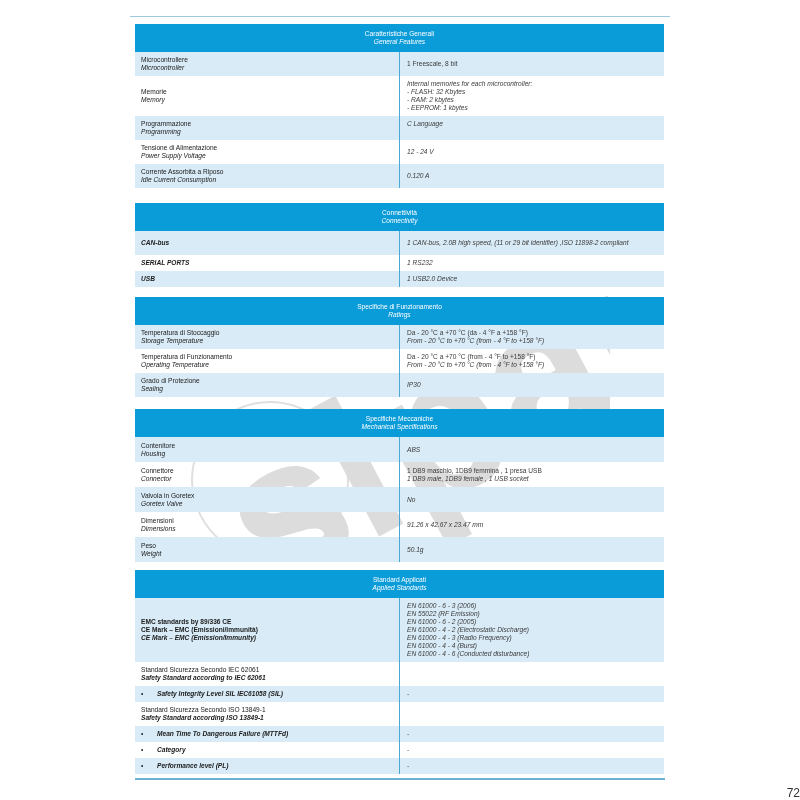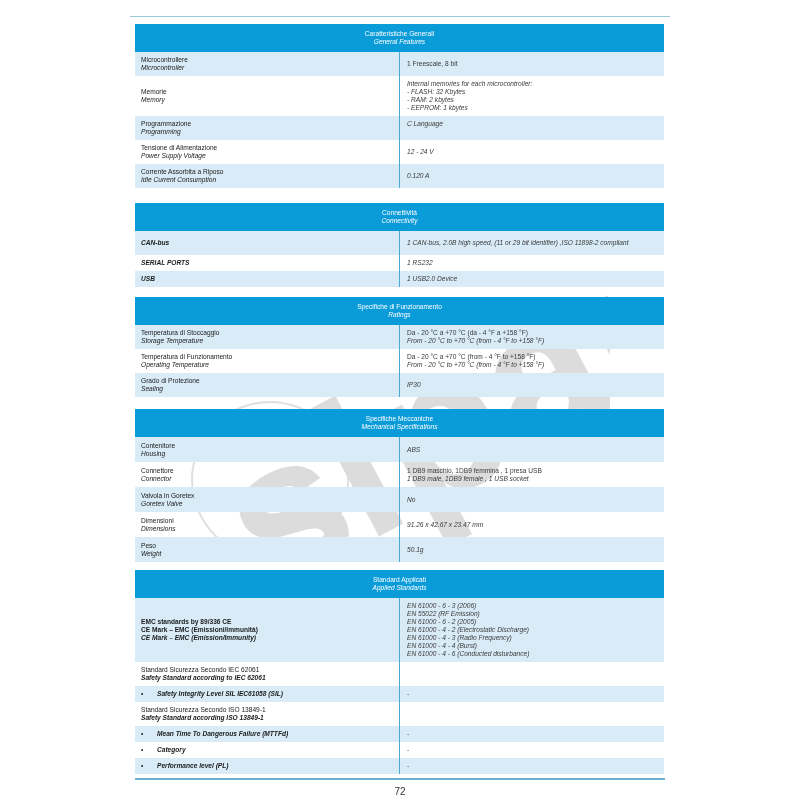--- a/index.html
+++ b/index.html
@@ -1,22 +1,22 @@
 <!DOCTYPE html>
 <html><head>
 <meta charset="utf-8">
 <style>
   html, body { margin: 0; padding: 0; background: #ffffff; }
   body { width: 800px; height: 800px; position: relative; overflow: hidden;
          font-family: "Liberation Sans", sans-serif; color: #1a1a1a; }
   .rule { position: absolute; left: 130px; width: 540px; height: 1px; background: #9cc9dc; }
   .rule.top { top: 16px; }
   .rule.bottom { top: 778px; background: #6ab2d0; height: 2px; left: 135px; width: 530px; }
-  .page-num { position: absolute; top: 786px; left: 0; width: 800px; text-align: center;
-              font-size: 10px; color: #333; }
+  .page-num { position: absolute; top: 786px; left: 0; width: 800px; text-align: right;
+              font-size: 12px; color: #333; }
   .section { position: absolute; left: 135px; width: 529px; }
   .sec-head { background: #0a9bd9; color: #ffffff; text-align: center; font-size: 6.6px;
               line-height: 8px; padding: 2px 0 2px 0; display: flex; flex-direction: column;
               justify-content: center; }
   .sec-head .en { font-style: italic; }
   .row { display: flex; font-size: 6.6px; line-height: 8px; }
   .row.shade { background: #d8ebf7; }
   .row .lbl { width: 264px; padding: 0 0 0 6px; display: flex; flex-direction: column;
               justify-content: center; box-sizing: border-box; }
   .row .val { flex: 1; border-left: 1px solid #4aa8d4; padding: 0 0 0 7px; display: flex;

